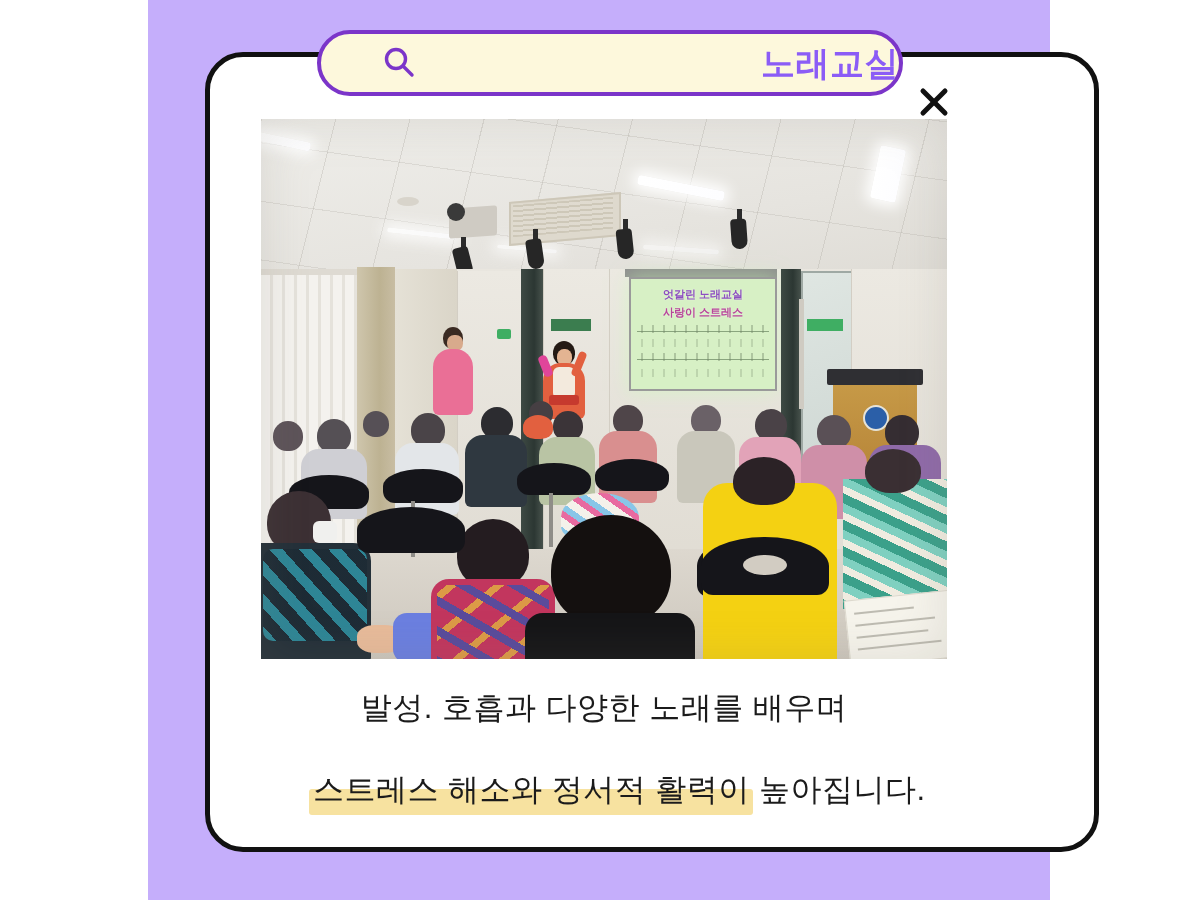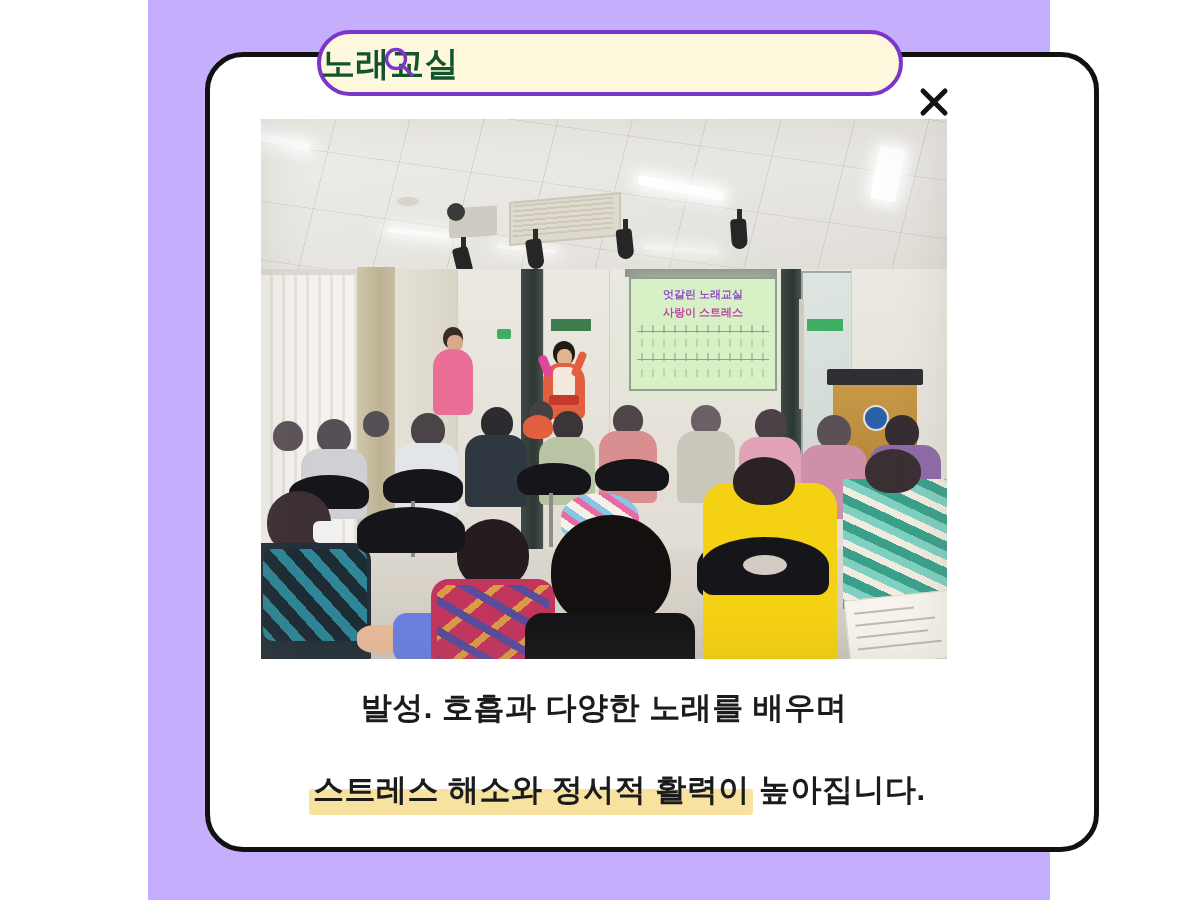--- a/index.html
+++ b/index.html
@@ -63,24 +63,24 @@
     position: absolute;
     left: 60px;
     top: 50%;
     transform: translateY(-50%);
     width: 36px;
     height: 36px;
   }
   #search-icon-wrap svg { display: block; }
   #search-title {
     width: 100%;
-    text-align: left;
+    text-align: right;
     font-size: 34px;
     font-weight: bold;
-    color: #14532d;
+    color: #8b5cf6;
     letter-spacing: 0.5px;
     line-height: 1;
   }
 
   
   #close-btn {
     position: absolute;
     left: 914px;
     top: 82px;
     width: 40px;
@@ -276,21 +276,21 @@
 
   
   #caption {
     position: absolute;
     left: 51px;
     top: 630px;
     width: 786px;
   }
   .cap-line {
     font-size: 31px;
-    font-weight: bold;
+    font-weight: normal;
     color: #1b1b1b;
     letter-spacing: 0.5px;
     white-space: nowrap;
   }
   #cap-line-1 {
     text-align: center;
     width: 686px;
     margin-bottom: 40px;
   }
   #cap-line-2 {

